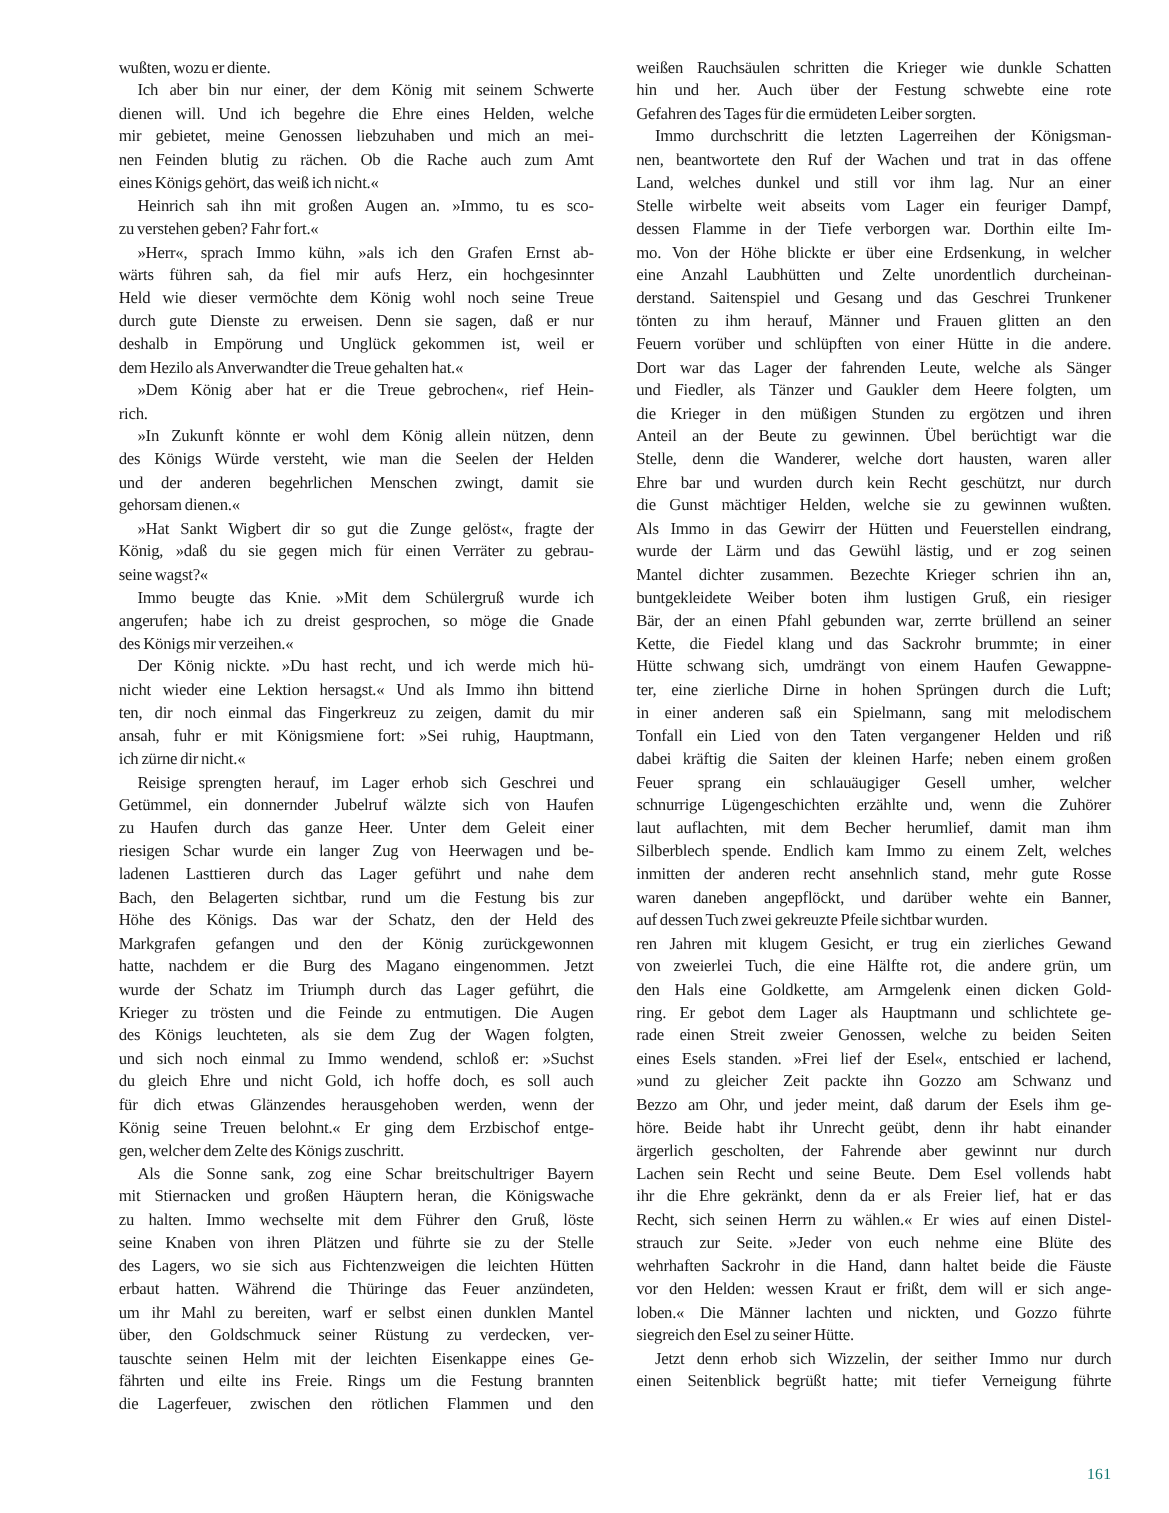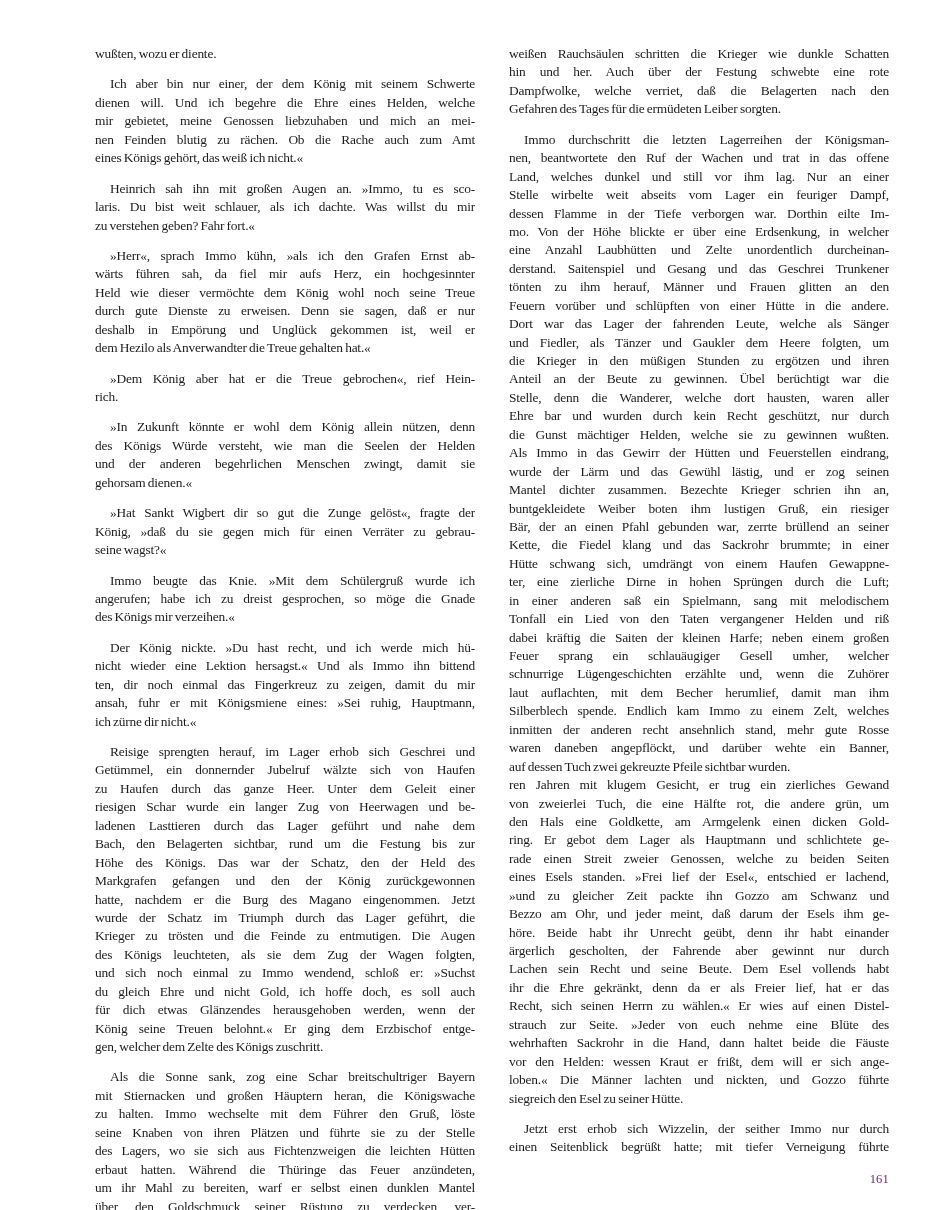--- a/index.html
+++ b/index.html
@@ -35,47 +35,45 @@
     word-spacing: -0.8px;
     text-align: justify;
     text-align-last: justify;
     white-space: normal;
   }
   .line.end {
     text-align-last: left;
   }
   .line.indent {
     text-indent: 15px;
-    margin-top: 12px;
   }
   .pagenum {
     position: absolute;
     top: 1172px;
     left: 509px;
     width: 380px;
     text-align: right;
     font-size: 12.5px;
     letter-spacing: 0.2px;
-    color: #701a75;
+    color: #0f766e;
   }
 </style>
 </head>
 <body>
 
 <div class="sheet">
   <div class="columns">
     <div class="col">
         <div class="line end">wußten, wozu er diente.</div>
         <div class="line indent">Ich aber bin nur einer, der dem König mit seinem Schwerte</div>
         <div class="line">dienen will. Und ich begehre die Ehre eines Helden, welche</div>
         <div class="line">mir gebietet, meine Genossen liebzuhaben und mich an mei-</div>
         <div class="line">nen Feinden blutig zu rächen. Ob die Rache auch zum Amt</div>
         <div class="line end">eines Königs gehört, das weiß ich nicht.«</div>
         <div class="line indent">Heinrich sah ihn mit großen Augen an. »Immo, tu es sco-</div>
-        <div class="line">laris. Du bist weit schlauer, als ich dachte. Was willst du mir</div>
         <div class="line end">zu verstehen geben? Fahr fort.«</div>
         <div class="line indent">»Herr«, sprach Immo kühn, »als ich den Grafen Ernst ab-</div>
         <div class="line">wärts führen sah, da fiel mir aufs Herz, ein hochgesinnter</div>
         <div class="line">Held wie dieser vermöchte dem König wohl noch seine Treue</div>
         <div class="line">durch gute Dienste zu erweisen. Denn sie sagen, daß er nur</div>
         <div class="line">deshalb in Empörung und Unglück gekommen ist, weil er</div>
         <div class="line end">dem Hezilo als Anverwandter die Treue gehalten hat.«</div>
         <div class="line indent">»Dem König aber hat er die Treue gebrochen«, rief Hein-</div>
         <div class="line end">rich.</div>
         <div class="line indent">»In Zukunft könnte er wohl dem König allein nützen, denn</div>
@@ -84,21 +82,21 @@
         <div class="line end">gehorsam dienen.«</div>
         <div class="line indent">»Hat Sankt Wigbert dir so gut die Zunge gelöst«, fragte der</div>
         <div class="line">König, »daß du sie gegen mich für einen Verräter zu gebrau-</div>
         <div class="line end">seine wagst?«</div>
         <div class="line indent">Immo beugte das Knie. »Mit dem Schülergruß wurde ich</div>
         <div class="line">angerufen; habe ich zu dreist gesprochen, so möge die Gnade</div>
         <div class="line end">des Königs mir verzeihen.«</div>
         <div class="line indent">Der König nickte. »Du hast recht, und ich werde mich hü-</div>
         <div class="line">nicht wieder eine Lektion hersagst.« Und als Immo ihn bittend</div>
         <div class="line">ten, dir noch einmal das Fingerkreuz zu zeigen, damit du mir</div>
-        <div class="line">ansah, fuhr er mit Königsmiene eines: »Sei ruhig, Hauptmann,</div>
+        <div class="line">ansah, fuhr er mit Königsmiene fort: »Sei ruhig, Hauptmann,</div>
         <div class="line end">ich zürne dir nicht.«</div>
         <div class="line indent">Reisige sprengten herauf, im Lager erhob sich Geschrei und</div>
         <div class="line">Getümmel, ein donnernder Jubelruf wälzte sich von Haufen</div>
         <div class="line">zu Haufen durch das ganze Heer. Unter dem Geleit einer</div>
         <div class="line">riesigen Schar wurde ein langer Zug von Heerwagen und be-</div>
         <div class="line">ladenen Lasttieren durch das Lager geführt und nahe dem</div>
         <div class="line">Bach, den Belagerten sichtbar, rund um die Festung bis zur</div>
         <div class="line">Höhe des Königs. Das war der Schatz, den der Held des</div>
         <div class="line">Markgrafen gefangen und den der König zurückgewonnen</div>
         <div class="line">hatte, nachdem er die Burg des Magano eingenommen. Jetzt</div>
@@ -118,21 +116,20 @@
         <div class="line">erbaut hatten. Während die Thüringe das Feuer anzündeten,</div>
         <div class="line">um ihr Mahl zu bereiten, warf er selbst einen dunklen Mantel</div>
         <div class="line">über, den Goldschmuck seiner Rüstung zu verdecken, ver-</div>
         <div class="line">tauschte seinen Helm mit der leichten Eisenkappe eines Ge-</div>
         <div class="line">fährten und eilte ins Freie. Rings um die Festung brannten</div>
         <div class="line">die Lagerfeuer, zwischen den rötlichen Flammen und den</div>
       </div>
     <div class="col">
         <div class="line">weißen Rauchsäulen schritten die Krieger wie dunkle Schatten</div>
         <div class="line">hin und her. Auch über der Festung schwebte eine rote</div>
-        <div class="line">Dampfwolke, welche verriet, daß die Belagerten nach den</div>
         <div class="line end">Gefahren des Tages für die ermüdeten Leiber sorgten.</div>
         <div class="line indent">Immo durchschritt die letzten Lagerreihen der Königsman-</div>
         <div class="line">nen, beantwortete den Ruf der Wachen und trat in das offene</div>
         <div class="line">Land, welches dunkel und still vor ihm lag. Nur an einer</div>
         <div class="line">Stelle wirbelte weit abseits vom Lager ein feuriger Dampf,</div>
         <div class="line">dessen Flamme in der Tiefe verborgen war. Dorthin eilte Im-</div>
         <div class="line">mo. Von der Höhe blickte er über eine Erdsenkung, in welcher</div>
         <div class="line">eine Anzahl Laubhütten und Zelte unordentlich durcheinan-</div>
         <div class="line">derstand. Saitenspiel und Gesang und das Geschrei Trunkener</div>
         <div class="line">tönten zu ihm herauf, Männer und Frauen glitten an den</div>
@@ -173,18 +170,18 @@
         <div class="line">höre. Beide habt ihr Unrecht geübt, denn ihr habt einander</div>
         <div class="line">ärgerlich gescholten, der Fahrende aber gewinnt nur durch</div>
         <div class="line">Lachen sein Recht und seine Beute. Dem Esel vollends habt</div>
         <div class="line">ihr die Ehre gekränkt, denn da er als Freier lief, hat er das</div>
         <div class="line">Recht, sich seinen Herrn zu wählen.« Er wies auf einen Distel-</div>
         <div class="line">strauch zur Seite. »Jeder von euch nehme eine Blüte des</div>
         <div class="line">wehrhaften Sackrohr in die Hand, dann haltet beide die Fäuste</div>
         <div class="line">vor den Helden: wessen Kraut er frißt, dem will er sich ange-</div>
         <div class="line">loben.« Die Männer lachten und nickten, und Gozzo führte</div>
         <div class="line end">siegreich den Esel zu seiner Hütte.</div>
-        <div class="line indent">Jetzt erst erhob sich Wizzelin, der seither Immo nur durch</div>
+        <div class="line indent">Jetzt denn erhob sich Wizzelin, der seither Immo nur durch</div>
         <div class="line">einen Seitenblick begrüßt hatte; mit tiefer Verneigung führte</div>
       </div>
   </div>
   <div class="pagenum">161</div>
 </div>
 
 </body></html>

